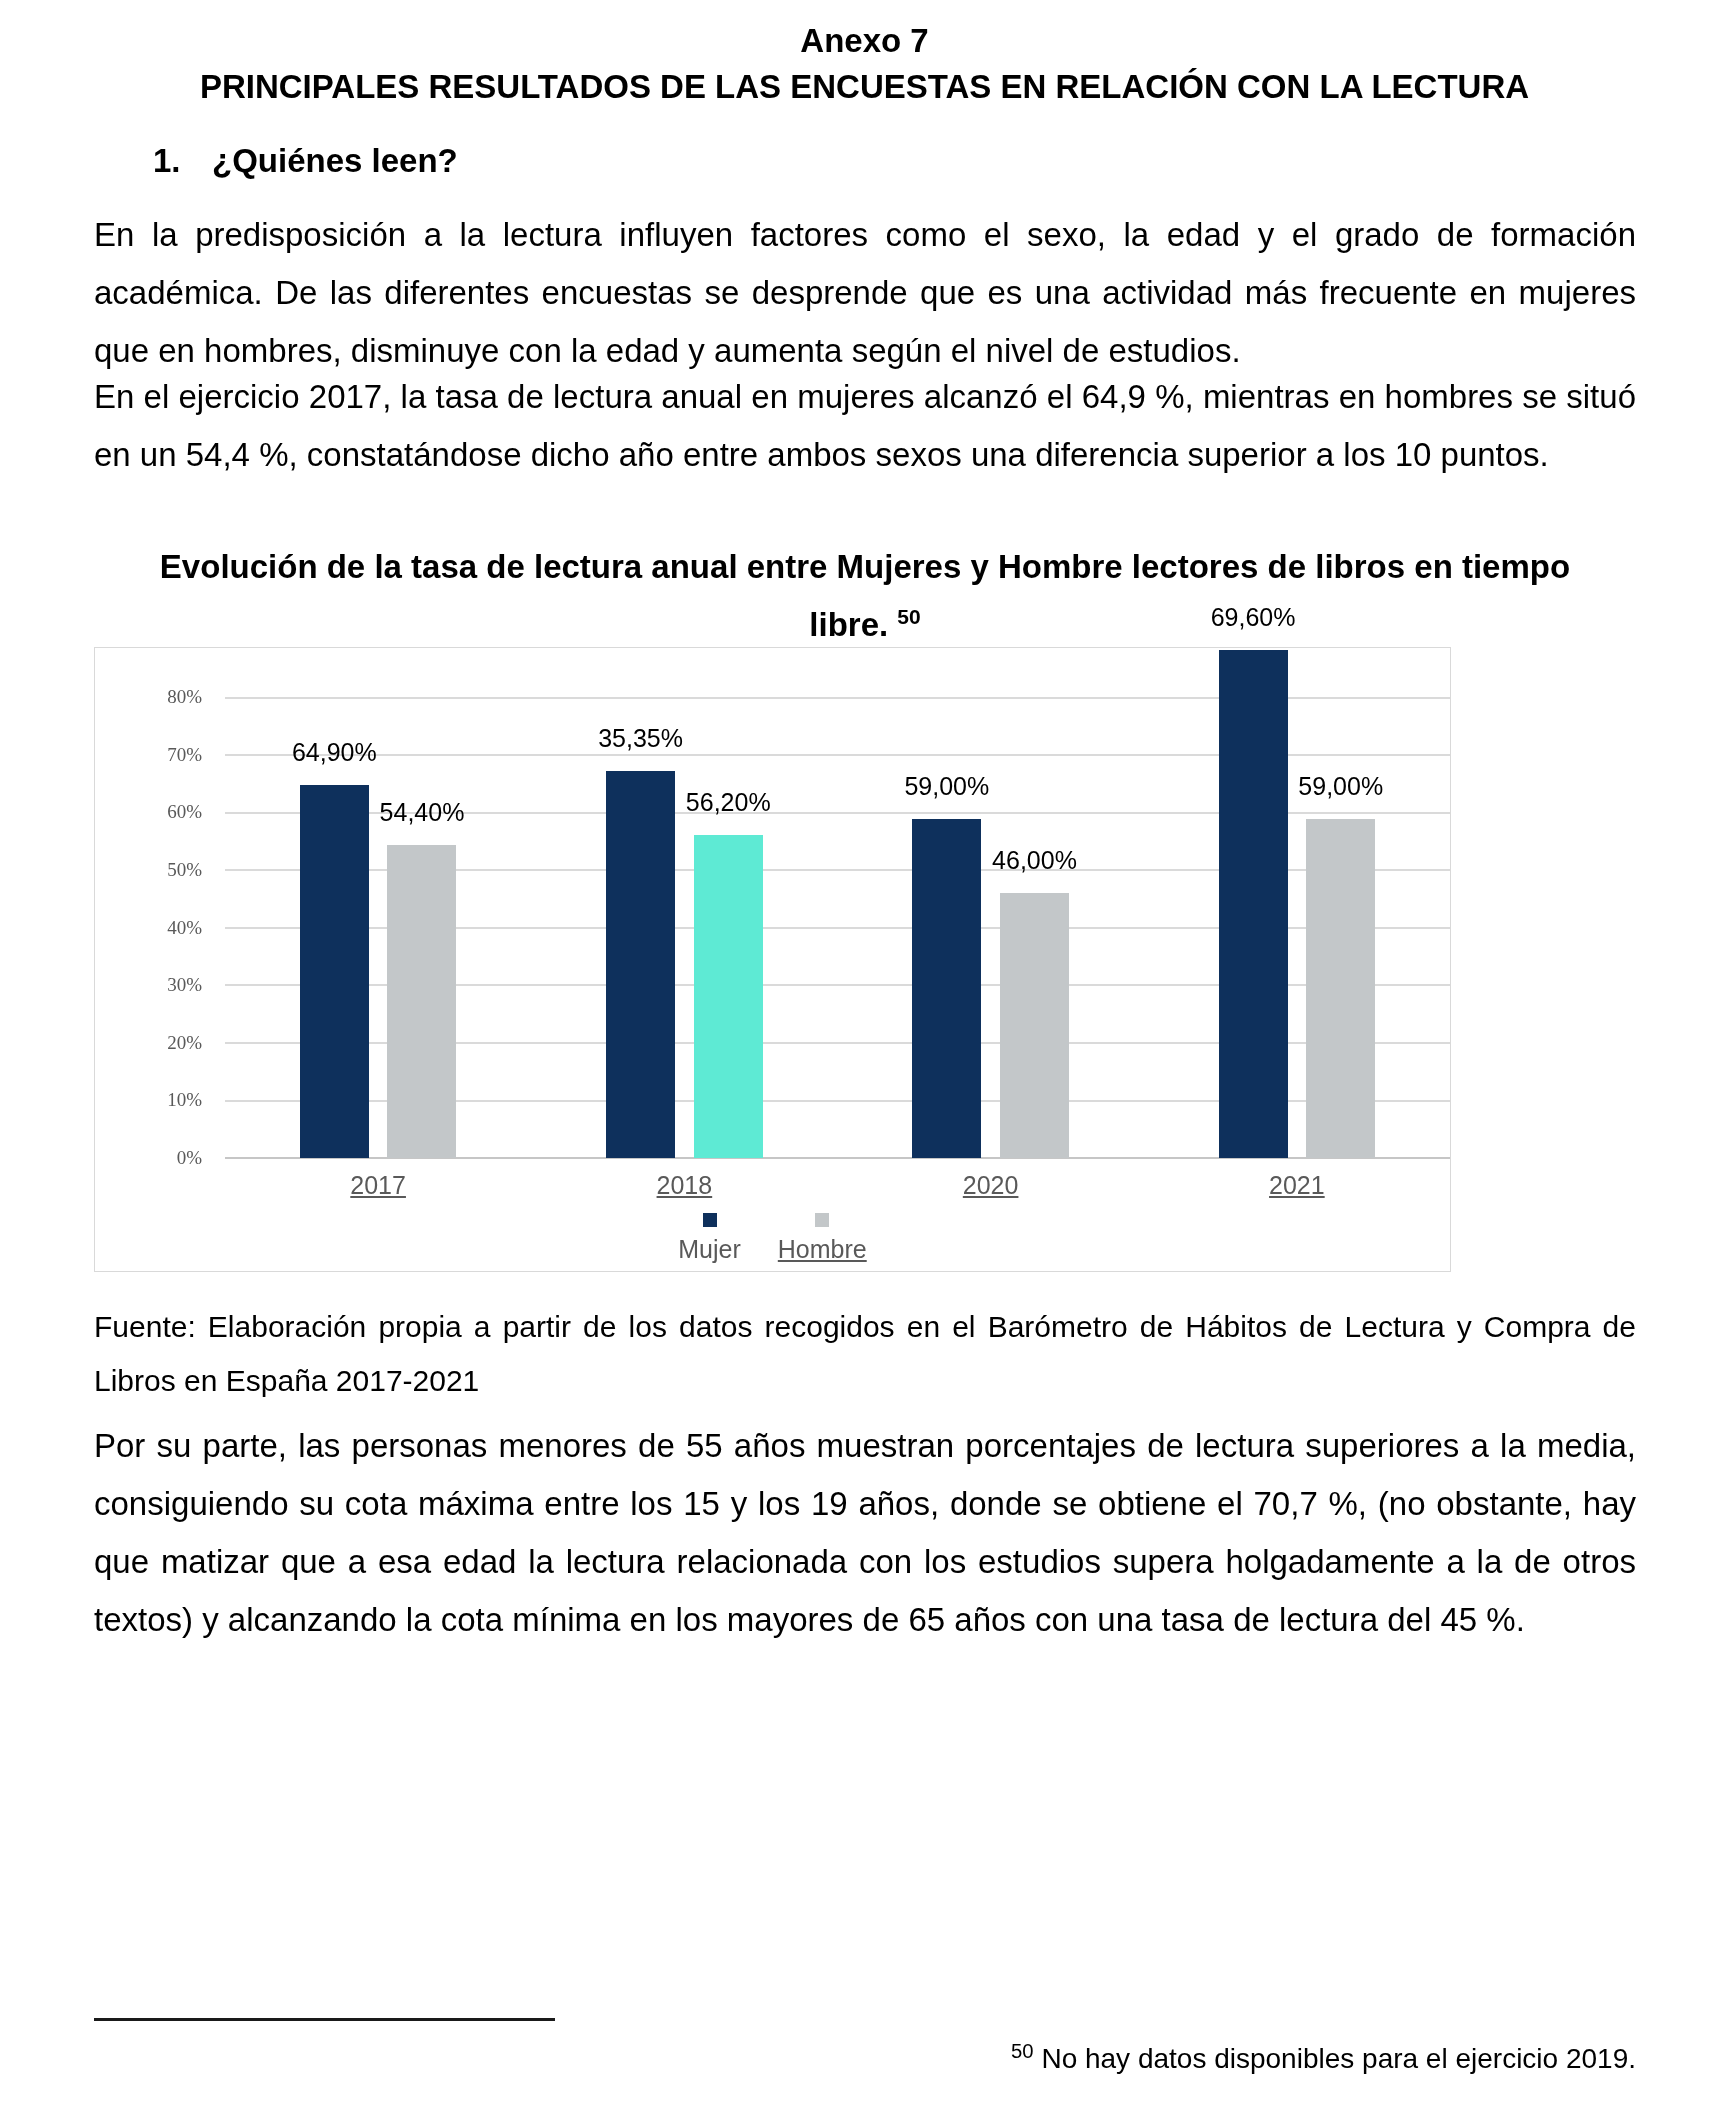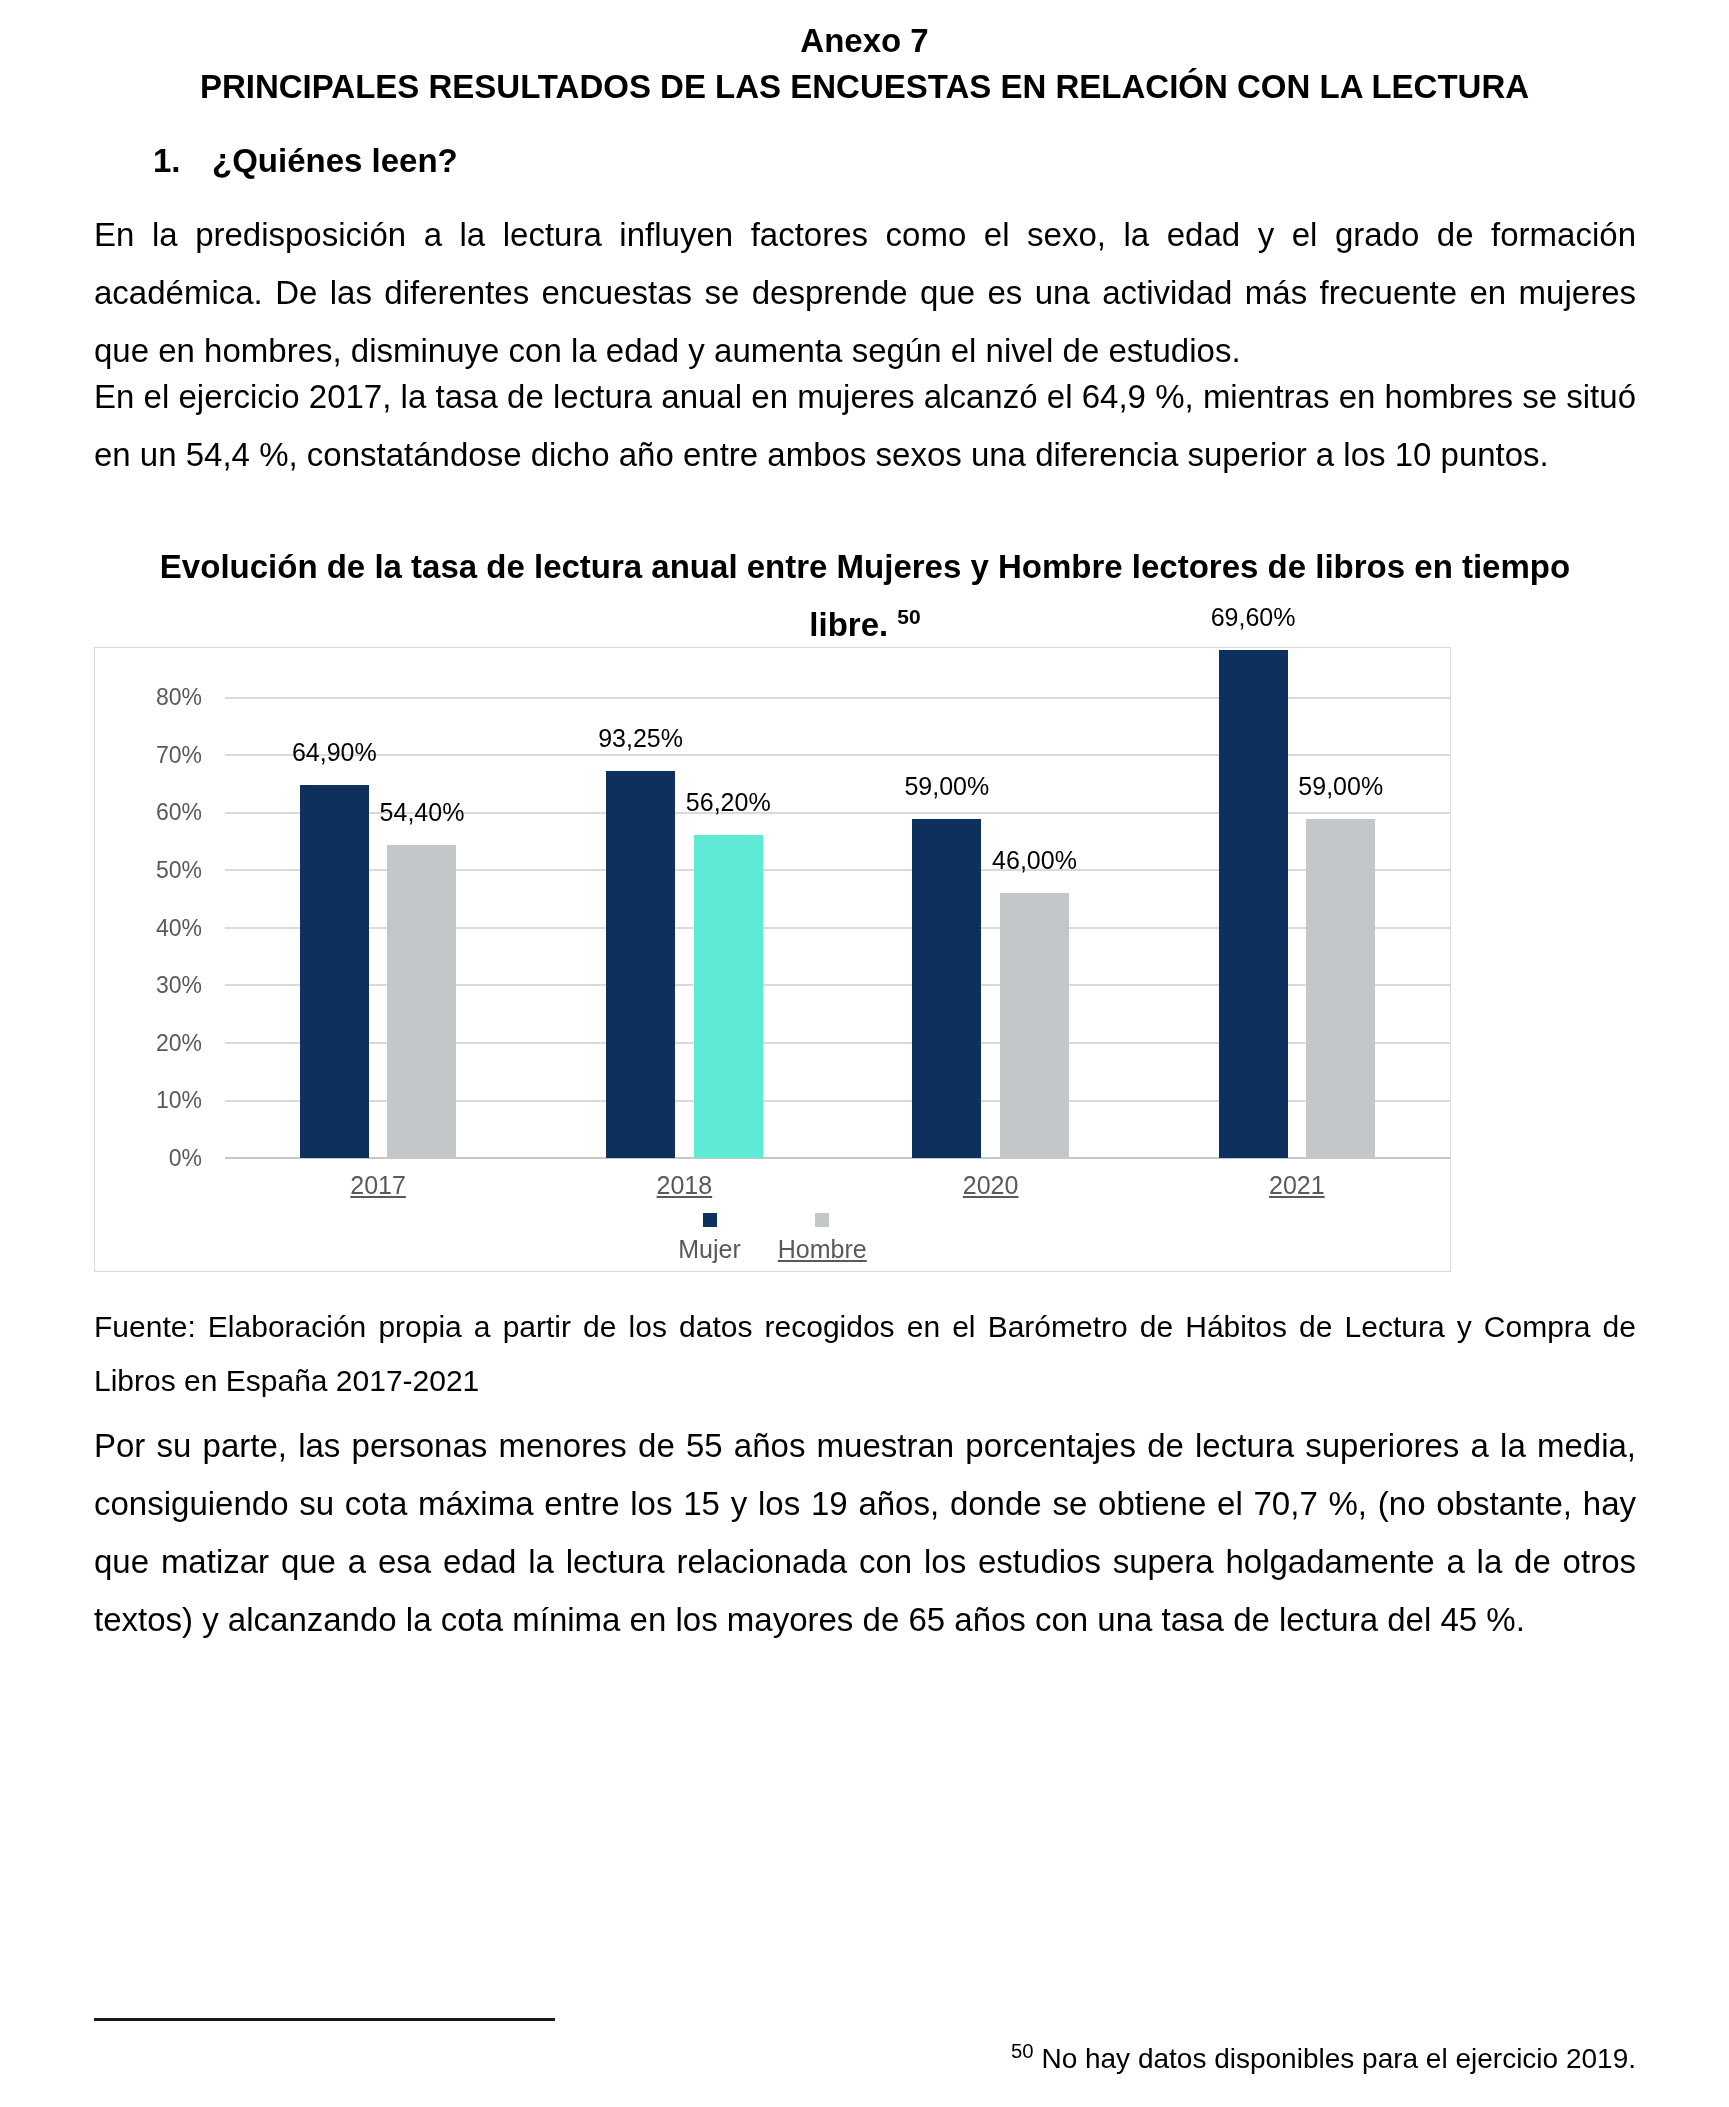--- a/index.html
+++ b/index.html
@@ -28,21 +28,21 @@
   .footnote { left:94px; width:1542px; top:2033px; font-size:28px; line-height:37px;text-align:right; }
   .footnote sup { font-size:20.3px; }
 
   
   .chart-frame {
     left:94px; top:647px; width:1357px; height:625px;
     border:1.6px solid #D9D9D9; background:#ffffff;
   }
   .yticks { position:absolute; left:0; top:0; width:107px; height:510px; }
   .ytick { position:absolute; right:0; width:107px; text-align:right;
-           font-size:23px; line-height:24.4px; color:#595959; }
+           font-size:19px; line-height:24.4px; color:#595959;font-family:Liberation Serif, serif; }
   .plot { position:absolute; left:130px; top:0; right:0; height:510px; }
   .gridline { position:absolute; left:0; right:0; height:1.6px; background:#DADADA; }
   .gridline.axisline { background:#C6C6C6; }
   .bars-layer { position:absolute; left:0; top:0; right:0; bottom:0; display:flex; }
   .bar-group { flex:1 1 0; display:flex; align-items:flex-end; justify-content:center; gap:18.7px; }
   .bar { position:relative; width:69px; }
   .bar-label { position:absolute; bottom:calc(100% + 18.7px); left:50%;
                transform:translateX(-50%); white-space:nowrap;
                font-size:25px; line-height:28px; color:#000; }
   .xlabels { position:absolute; left:130px; right:0; top:523px; display:flex; }
@@ -102,21 +102,21 @@
         <div class="bar-group">
           <div class="bar" style="height: 373px; background: rgb(14, 48, 92);">
             <div class="bar-label" style="color: rgb(0, 0, 0);">64,90%</div>
           </div>
           <div class="bar" style="height: 313px; background: rgb(195, 199, 201);">
             <div class="bar-label" style="color: rgb(0, 0, 0);">54,40%</div>
           </div>
         </div>
         <div class="bar-group">
           <div class="bar" style="height: 387px; background: rgb(14, 48, 92);">
-            <div class="bar-label" style="color: rgb(0, 0, 0);">93,25%</div>
+            <div class="bar-label" style="color: rgb(0, 0, 0);">35,35%</div>
           </div>
           <div class="bar" style="height: 323px; background: #5eead4;">
             <div class="bar-label" style="color: rgb(0, 0, 0);">56,20%</div>
           </div>
         </div>
         <div class="bar-group">
           <div class="bar" style="height: 339px; background: rgb(14, 48, 92);">
             <div class="bar-label" style="color: rgb(0, 0, 0);">59,00%</div>
           </div>
           <div class="bar" style="height: 265px; background: rgb(195, 199, 201);">

